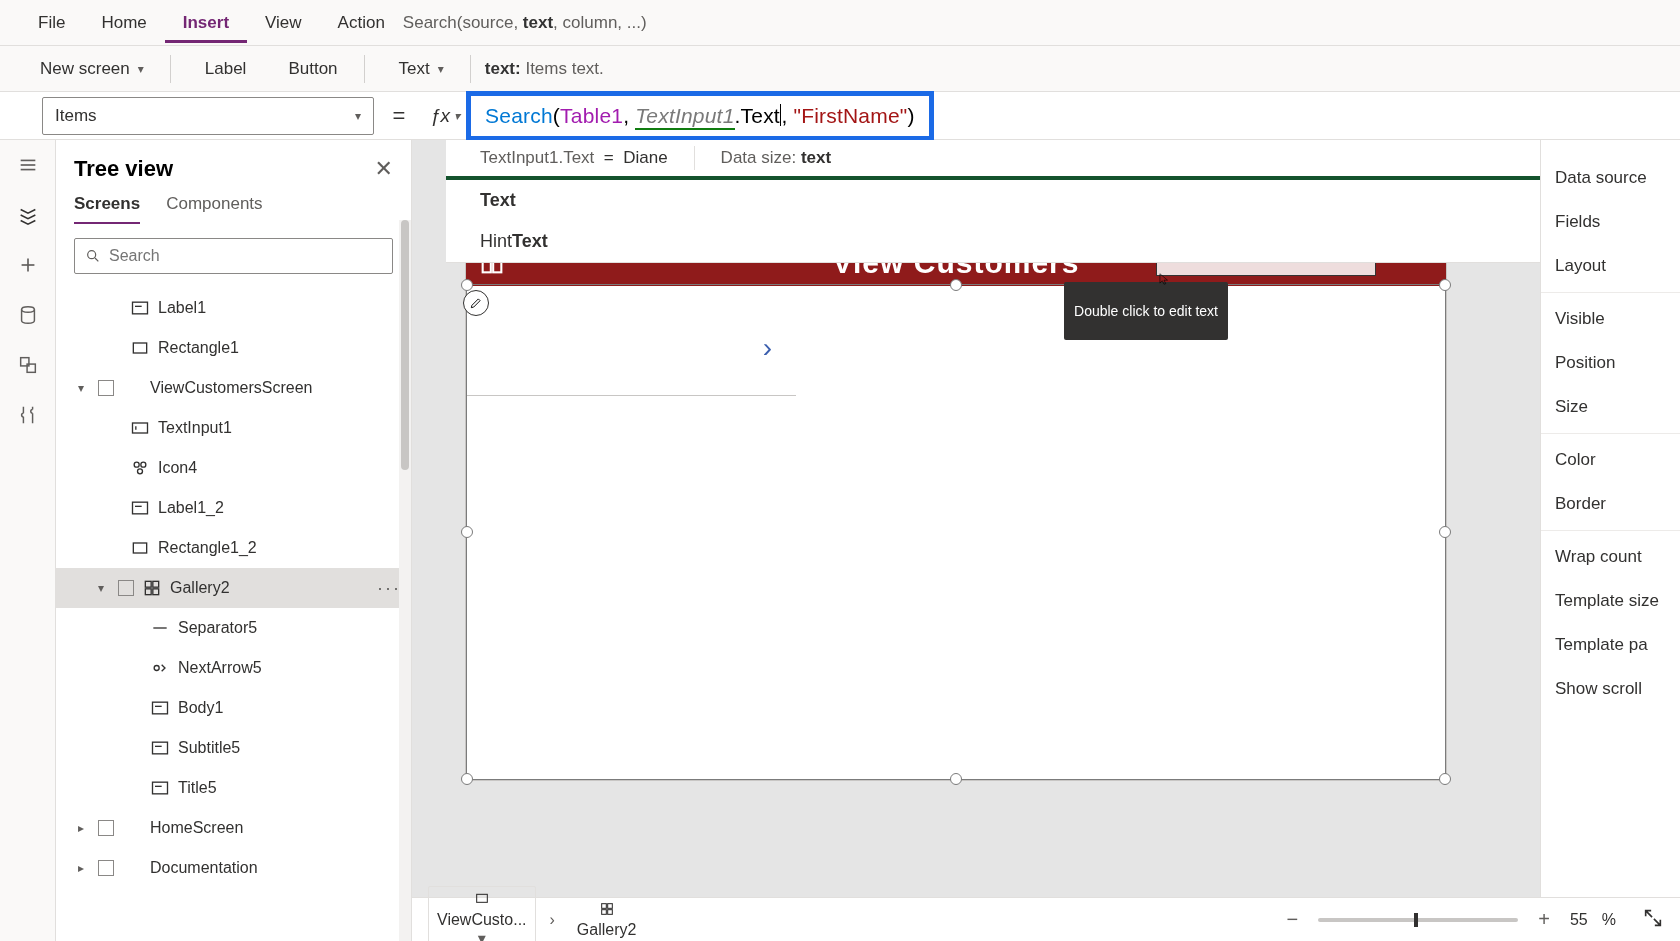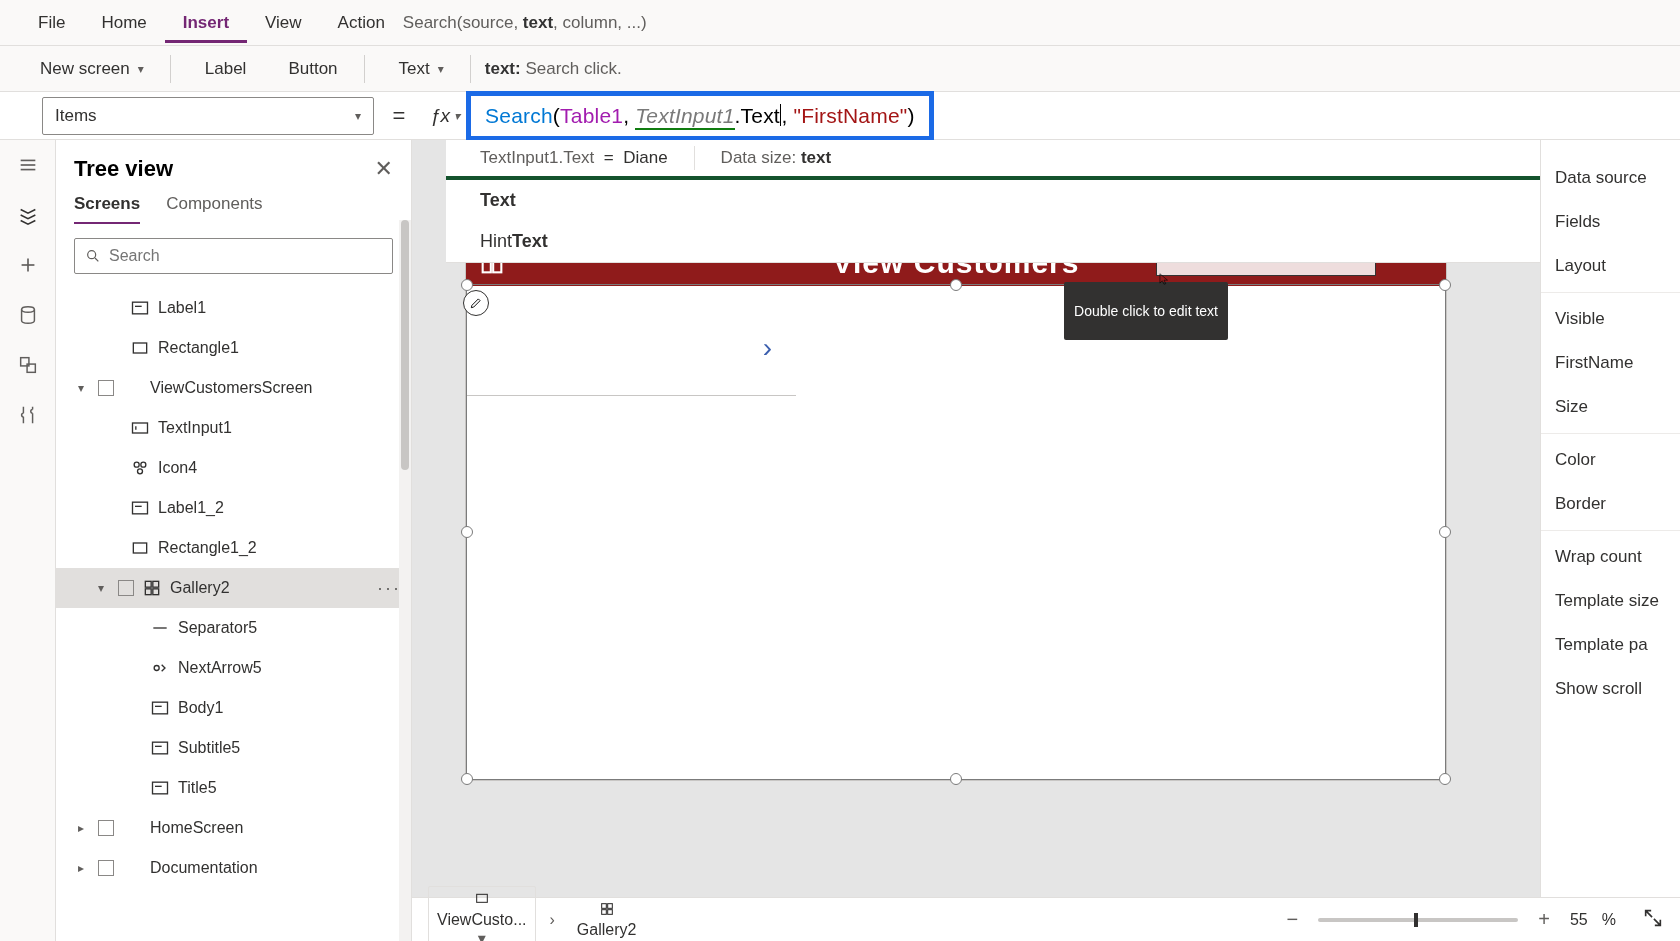--- a/index.html
+++ b/index.html
@@ -135,21 +135,21 @@
   <div class="tool-btn">
     <span><svg viewBox="0 0 24 24" stroke="#4f6bed">
           <rect x="3" y="6" width="18" height="12" stroke-width="1.6"></rect>
           <text x="7" y="16" font-size="9" font-family="Arial" fill="#4f6bed" stroke="none">Abc</text>
         </svg></span>
     <span>Text</span>
     <span class="tool-drop">▾</span>
   </div>
   <div class="tool-sep"></div>
   <div class="hint-right">
-    <span class="b">text:</span><span> Search click.</span>
+    <span class="b">text:</span><span> Items text.</span>
   </div>
 </div>
 
 <div class="formula-row">
   <div class="prop-select">
     <span>Items</span>
     <span style="color:#605e5c;font-size:12px;">▾</span>
   </div>
   <div class="eq">=</div>
   <div class="fx">ƒx <span style="font-size:12px;color:#605e5c;">▾</span></div>
@@ -420,21 +420,21 @@
       </div>
     </div>
   </div>
 
   <div class="right-pane" id="right-pane">
       <div class="row">Data source</div>
       <div class="row">Fields</div>
       <div class="row">Layout</div>
       <div class="sep"></div>
       <div class="row">Visible</div>
-      <div class="row">FirstName</div>
+      <div class="row">Position</div>
       <div class="row">Size</div>
       <div class="sep"></div>
       <div class="row">Color</div>
       <div class="row">Border</div>
       <div class="sep"></div>
       <div class="row">Wrap count</div>
       <div class="row">Template size</div>
       <div class="row">Template pa</div>
       <div class="row">Show scroll</div>
     </div>

